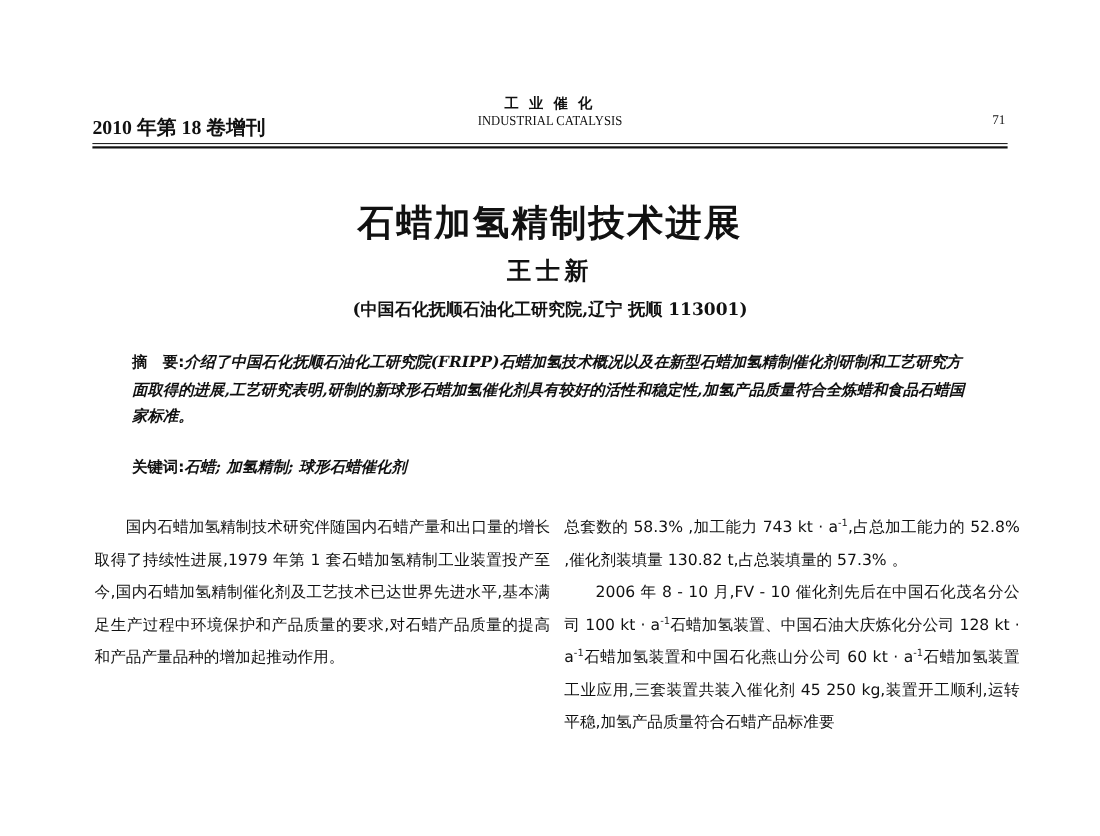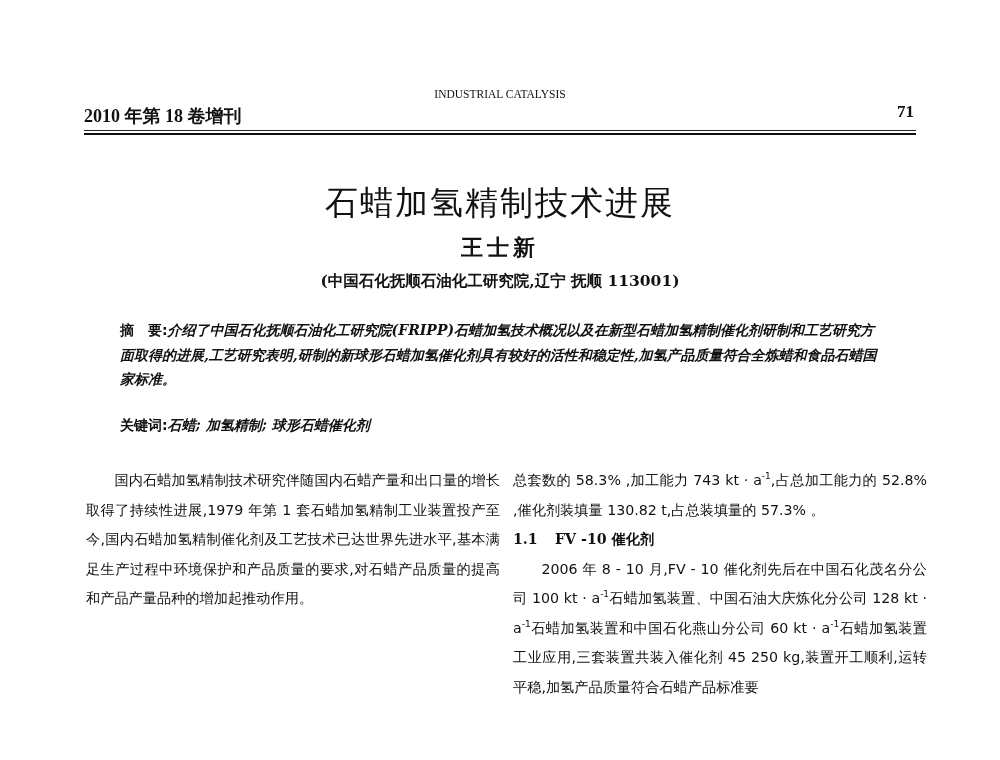--- a/index.html
+++ b/index.html
@@ -49,22 +49,22 @@
     }
     .rh-journal-en {
       font-size: 12.5px;
       line-height: 16px;
       display: block;
       transform: scaleX(0.92);
     }
     .rh-right {
       position: absolute;
       right: 2px; top: 16px;
-      font-size: 17px;
-      font-weight: bold;
+      font-size: 12px;
+      font-weight: normal;
       font-family: "Liberation Serif", serif;
     }
     .header-rule {
       position: absolute;
       left: 84px; top: 130px;
       width: 832px;
       height: 0;
       border-top: 1px solid #222;
     }
     .header-rule-thick {
@@ -75,21 +75,21 @@
       background: #111;
     }
 
     
     .title {
       position: absolute;
       left: 0; right: 0; top: 183px;
       text-align: center;
       font-family: "DejaVu Sans", "Liberation Sans", sans-serif;
       font-size: 33px;
-      font-weight: normal;
+      font-weight: bold;
       letter-spacing: 2px;
       line-height: 40px;
     }
     .author {
       position: absolute;
       left: 0; right: 0; top: 236px;
       text-align: center;
       font-size: 22px;
       font-weight: bold;
       letter-spacing: 4px;
@@ -161,20 +161,21 @@
     sup { font-size: 9px; line-height: 0; }
   </style>
 </head>
 <body>
 
 <div class="page">
 
   <div class="running-header">
     <div class="rh-left">2010 年第 18 卷增刊</div>
     <div class="rh-center">
+      <span class="rh-journal-cn">工 业 催 化</span>
       <span class="rh-journal-en">INDUSTRIAL CATALYSIS</span>
     </div>
     <div class="rh-right">71</div>
   </div>
   <div class="header-rule"></div>
   <div class="header-rule-thick"></div>
 
   <div class="title">石蜡加氢精制技术进展</div>
   <div class="author">王士新</div>
   <div class="affiliation">(中国石化抚顺石油化工研究院,辽宁 抚顺 113001)</div>
@@ -185,17 +186,16 @@
   <div class="keywords">
     <span class="keywords-label">关键词:</span><span>石蜡; 加氢精制; 球形石蜡催化剂</span>
   </div>
 
   <div class="col col-left">
     <p class="para indent">国内石蜡加氢精制技术研究伴随国内石蜡产量和出口量的增长取得了持续性进展,1979 年第 1 套石蜡加氢精制工业装置投产至今,国内石蜡加氢精制催化剂及工艺技术已达世界先进水平,基本满足生产过程中环境保护和产品质量的要求,对石蜡产品质量的提高和产品产量品种的增加起推动作用。</p>
   </div>
 
   <div class="col col-right">
     <p class="para"><span>总套数的 58.3% ,加工能力 743 kt · a</span><sup>-1</sup><span>,占总加工能力的 52.8% ,催化剂装填量 130.82 t,占总装填量的 57.3% 。</span></p>
-    <p class="section-heading"><span class="section-num">1.1</span><span>FV -10 催化剂</span></p>
     <p class="para indent"><span>2006 年 8 - 10 月,FV - 10 催化剂先后在中国石化茂名分公司 100 kt · a</span><sup>-1</sup><span>石蜡加氢装置、中国石油大庆炼化分公司 128 kt · a</span><sup>-1</sup><span>石蜡加氢装置和中国石化燕山分公司 60 kt · a</span><sup>-1</sup><span>石蜡加氢装置工业应用,三套装置共装入催化剂 45 250 kg,装置开工顺利,运转平稳,加氢产品质量符合石蜡产品标准要</span></p>
   </div>
 
 </div>
 
 </body></html>

